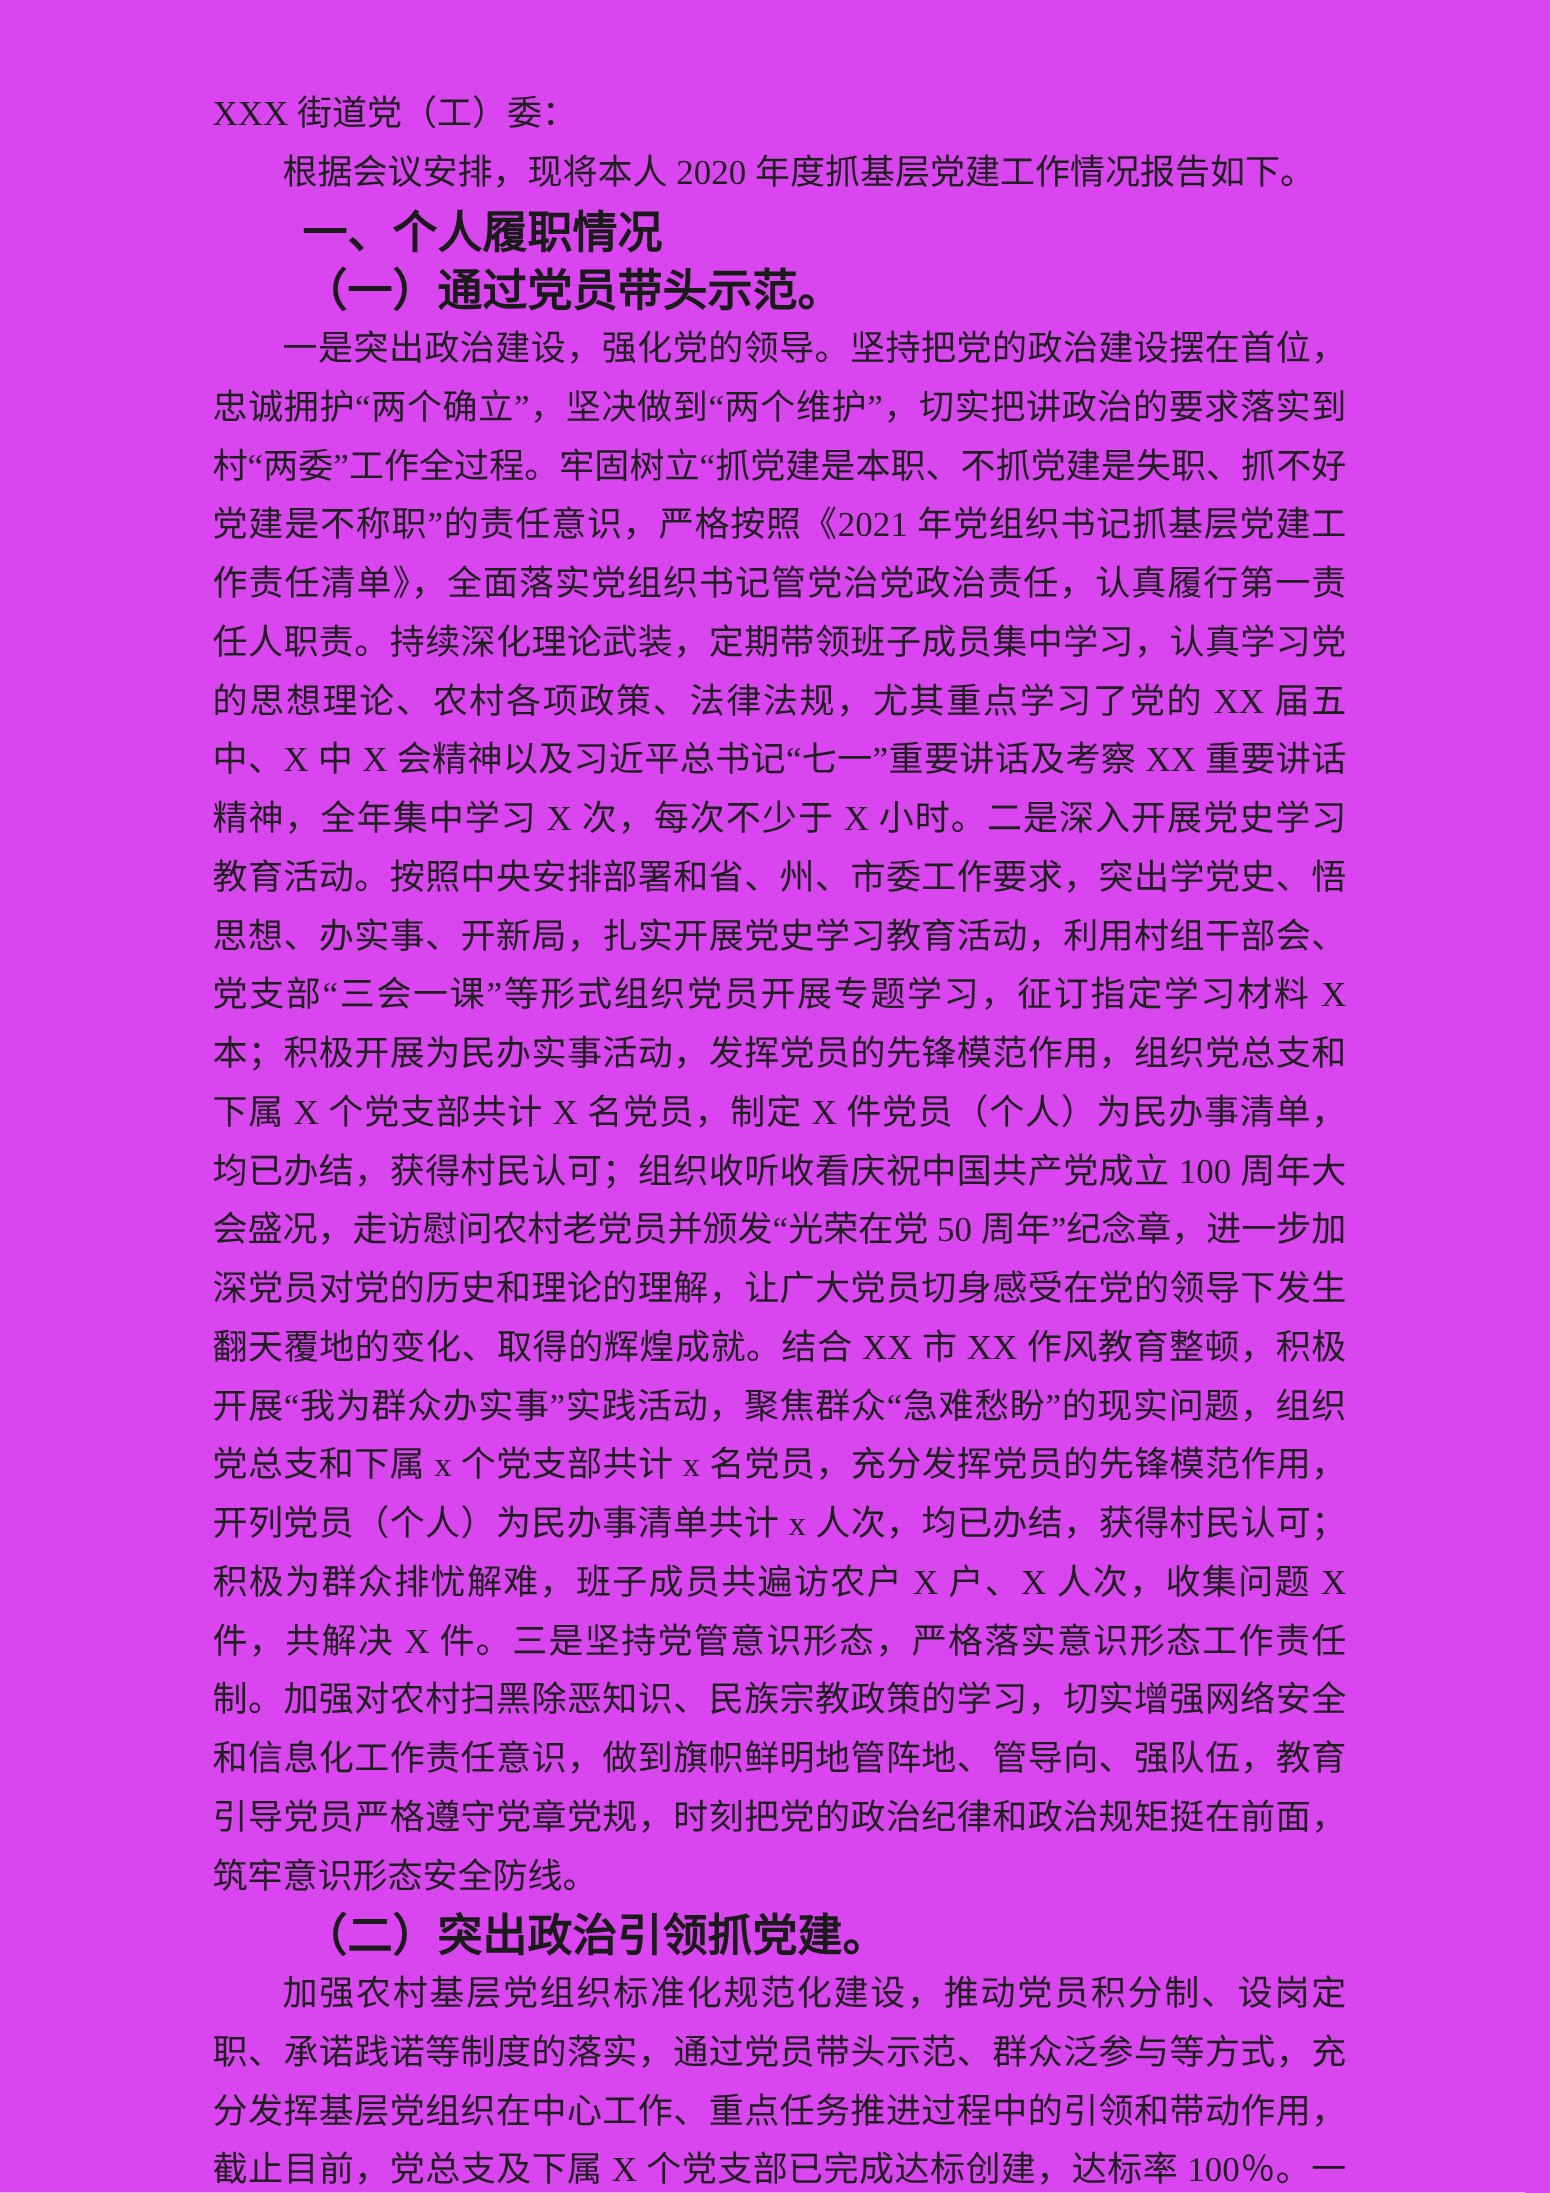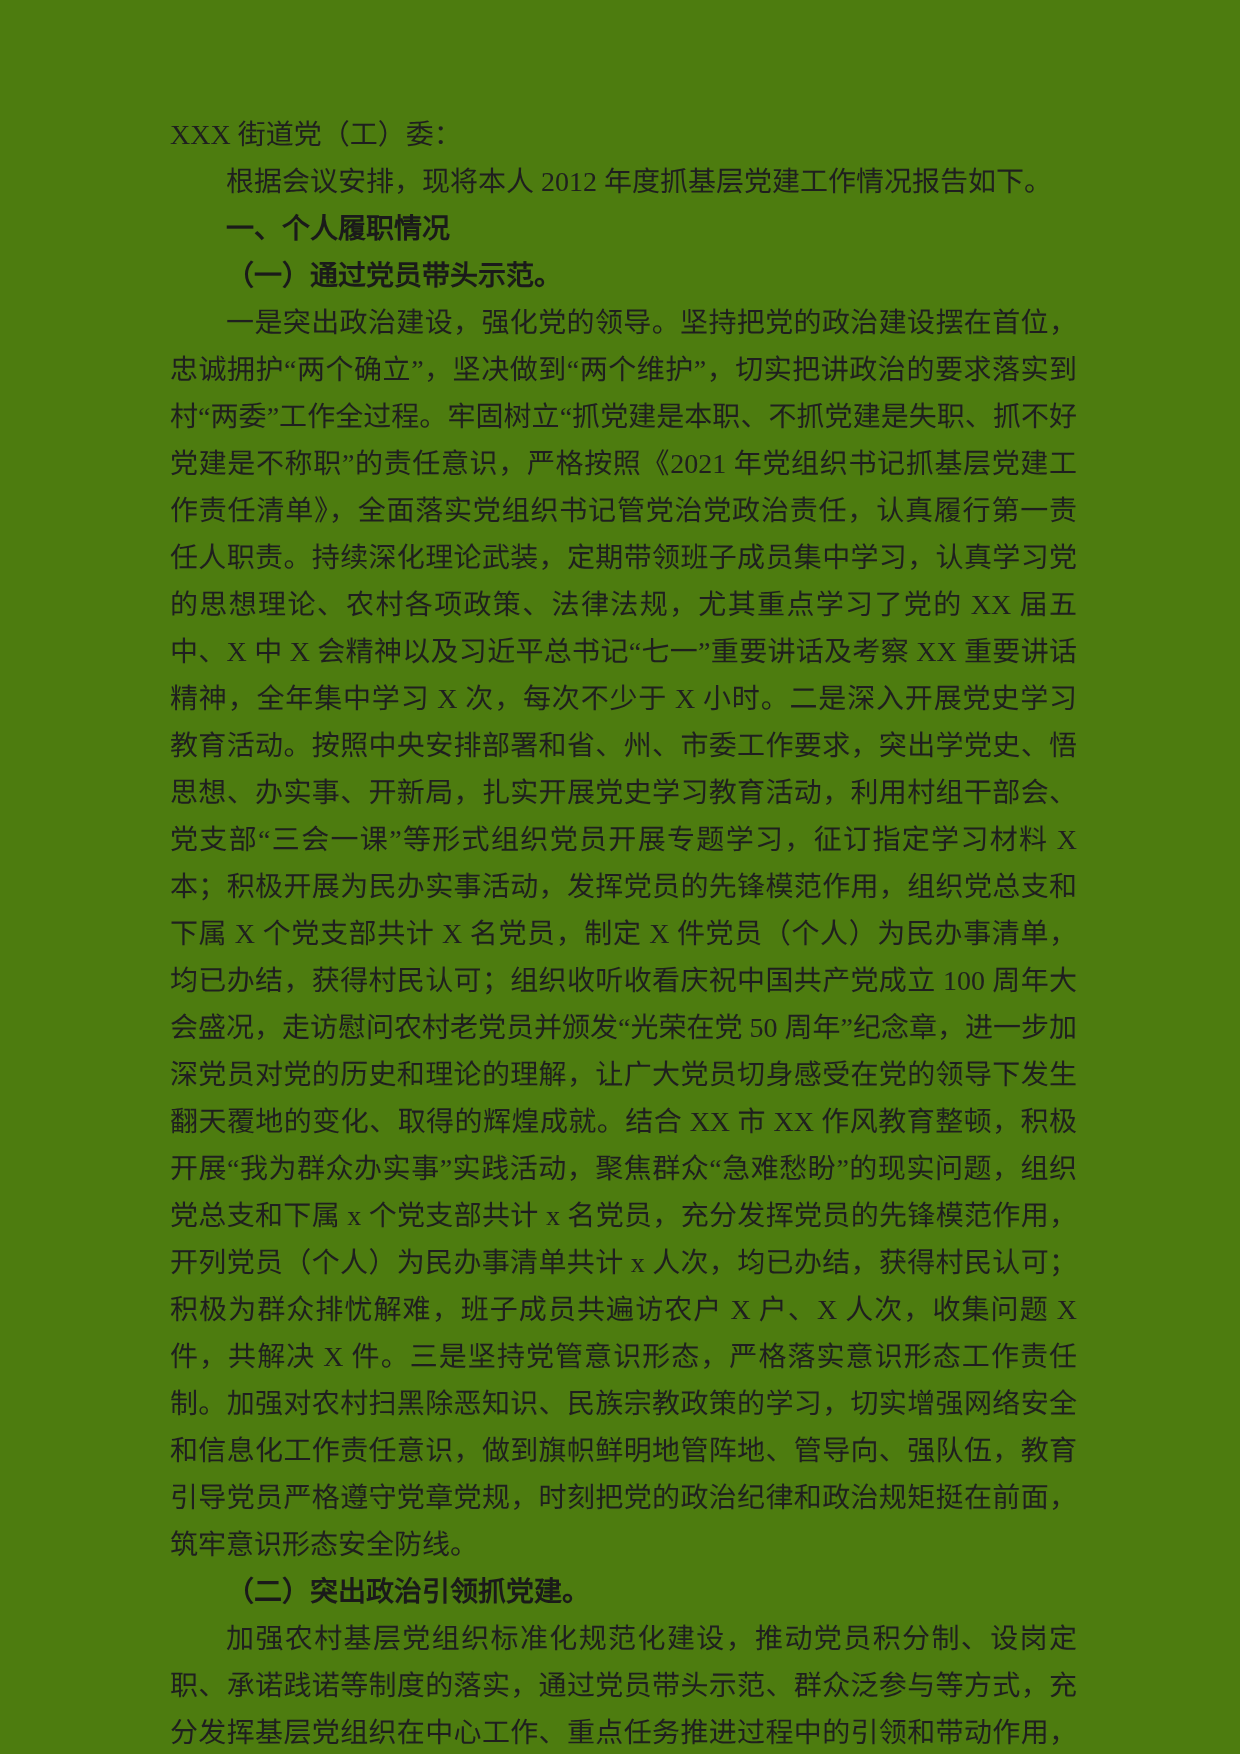--- a/index.html
+++ b/index.html
@@ -5,57 +5,57 @@
   html, body {
     margin: 0;
     padding: 0;
     background: #ffffff;
   }
   .page {
     position: relative;
     width: 1240px;
     height: 1754px;
     margin: 0 auto;
-    background: #4d7c0f;
+    background: #d946ef;
     box-sizing: border-box;
-    padding: 111px 163px 0 170px;
+    padding: 68px 163px 0 170px;
     overflow: hidden;
     color: #1f1f1f;
     font-family: "Liberation Serif", "DejaVu Serif", serif;
     font-size: 28px;
     line-height: 47px;
     text-align: justify;
     word-break: break-all;
   }
   .salutation {
     margin: 0;
     text-indent: 0;
   }
   .para {
     margin: 0;
     text-indent: 2em;
   }
   .heading-l1, .heading-l2 {
     margin: 0;
-    font-size: 28px;
+    font-size: 36px;
     line-height: 47px;
     font-weight: bold;
     text-indent: 2em;
     text-align: left;
     font-family: "Liberation Sans", "DejaVu Sans", sans-serif;
     color: #1a1a1a;
   }
 </style>
 </head>
 <body>
 
 <div class="page">
   <p class="salutation">XXX 街道党（工）委：</p>
 
-  <p class="para">根据会议安排，现将本人 2012 年度抓基层党建工作情况报告如下。</p>
+  <p class="para">根据会议安排，现将本人 2020 年度抓基层党建工作情况报告如下。</p>
 
   <h2 class="heading-l1">一、个人履职情况</h2>
 
   <h3 class="heading-l2">（一）通过党员带头示范。</h3>
 
   <p class="para">一是突出政治建设，强化党的领导。坚持把党的政治建设摆在首位，忠诚拥护“两个确立”，坚决做到“两个维护”，切实把讲政治的要求落实到村“两委”工作全过程。牢固树立“抓党建是本职、不抓党建是失职、抓不好党建是不称职”的责任意识，严格按照《2021 年党组织书记抓基层党建工作责任清单》，全面落实党组织书记管党治党政治责任，认真履行第一责任人职责。持续深化理论武装，定期带领班子成员集中学习，认真学习党的思想理论、农村各项政策、法律法规，尤其重点学习了党的 XX 届五中、X 中 X 会精神以及习近平总书记“七一”重要讲话及考察 XX 重要讲话精神，全年集中学习 X 次，每次不少于 X 小时。二是深入开展党史学习教育活动。按照中央安排部署和省、州、市委工作要求，突出学党史、悟思想、办实事、开新局，扎实开展党史学习教育活动，利用村组干部会、党支部“三会一课”等形式组织党员开展专题学习，征订指定学习材料 X 本；积极开展为民办实事活动，发挥党员的先锋模范作用，组织党总支和下属 X 个党支部共计 X 名党员，制定 X 件党员（个人）为民办事清单，均已办结，获得村民认可；组织收听收看庆祝中国共产党成立 100 周年大会盛况，走访慰问农村老党员并颁发“光荣在党 50 周年”纪念章，进一步加深党员对党的历史和理论的理解，让广大党员切身感受在党的领导下发生翻天覆地的变化、取得的辉煌成就。结合 XX 市 XX 作风教育整顿，积极开展“我为群众办实事”实践活动，聚焦群众“急难愁盼”的现实问题，组织党总支和下属 x 个党支部共计 x 名党员，充分发挥党员的先锋模范作用，开列党员（个人）为民办事清单共计 x 人次，均已办结，获得村民认可；积极为群众排忧解难，班子成员共遍访农户 X 户、X 人次，收集问题 X 件，共解决 X 件。三是坚持党管意识形态，严格落实意识形态工作责任制。加强对农村扫黑除恶知识、民族宗教政策的学习，切实增强网络安全和信息化工作责任意识，做到旗帜鲜明地管阵地、管导向、强队伍，教育引导党员严格遵守党章党规，时刻把党的政治纪律和政治规矩挺在前面，筑牢意识形态安全防线。</p>
 
   <h3 class="heading-l2">（二）突出政治引领抓党建。</h3>
 
   <p class="para">加强农村基层党组织标准化规范化建设，推动党员积分制、设岗定职、承诺践诺等制度的落实，通过党员带头示范、群众泛参与等方式，充分发挥基层党组织在中心工作、重点任务推进过程中的引领和带动作用，截止目前，党总支及下属 X 个党支部已完成达标创建，达标率 100％。一是持续抓好 XX 乡村振兴示范项目，深入推进“抓党建促乡村振兴”工作，投资 X 万元对 XX、XX 两个村村内道路全面提质改造，通过将村内道路提升改造为健身步道、修建水乡意境滨水廊道景观、建设乡村振兴文化长廊和文化墙等项目实施，不断提升村庄品质，打造生态宜居乡村，今年 XX、XX 两个村被顺利评定为省级美丽乡村。二是配合抓好市政重点工程项目，围绕高铁新区建设，积极抓好 XX 搬迁和 XX、XX 两个安置点建设，推进南部片区村庄向城市化迈进。三是抓实疫情防控责任落实，推行党员网格化管理，建立村到组、组到户、户到人的党员包联群众网格，共设由村组干部和党员担任的网格长 X 个，每个网格长包保 X—X 户，全面负责包联户政策宣传、风险人员排查、新冠肺炎疫苗接种等常态化管控措施落实，</p>

